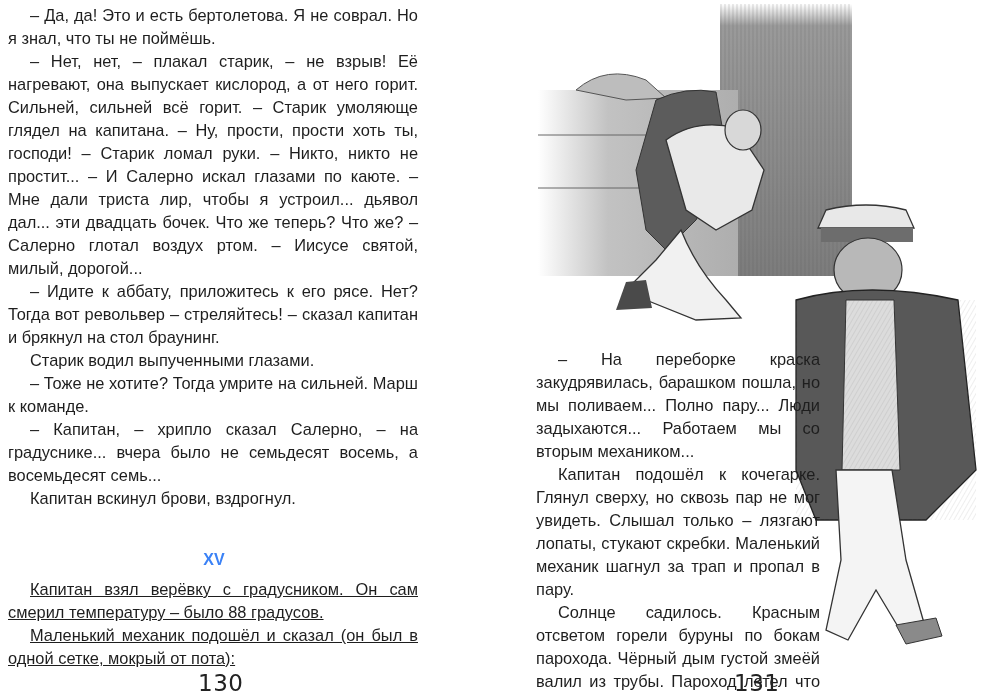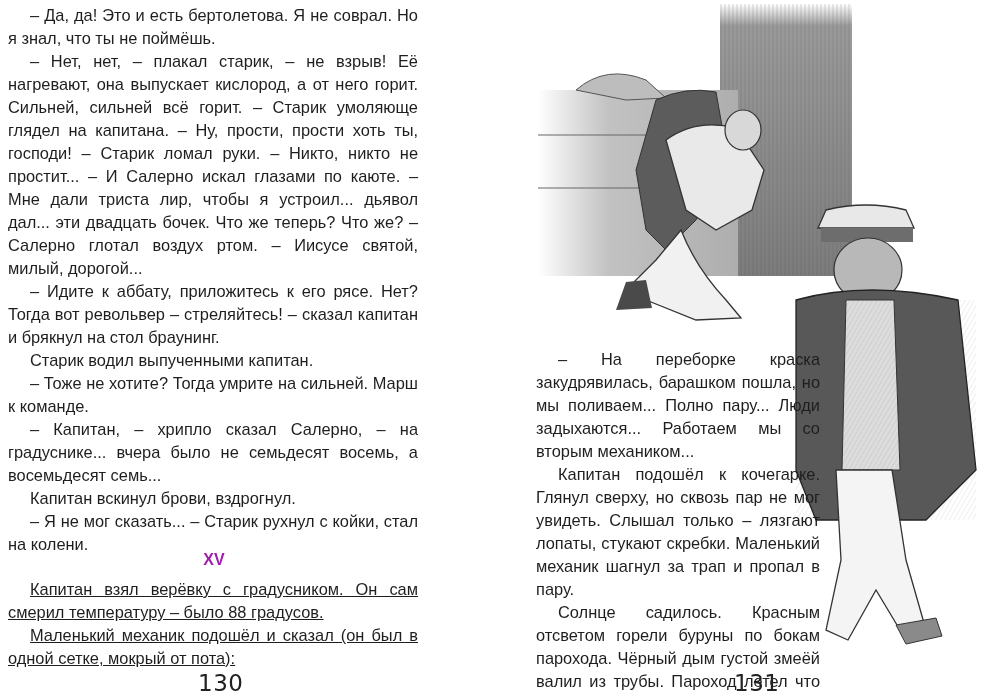--- a/index.html
+++ b/index.html
@@ -7,41 +7,40 @@
   body { position: relative; font-family: "Liberation Sans", sans-serif; color: #1e1e1e; }
   .page { position: absolute; top: 0; height: 690px; }
   .page-left { left: 0; width: 496px; }
   .page-right { left: 496px; width: 496px; }
   .text-block { position: absolute; font-size: 16.4px; line-height: 23px; text-align: justify; }
   .left-text { left: 8px; top: 4px; width: 410px; }
   .right-text { left: 40px; top: 348px; width: 284px; }
   .para { text-indent: 22px; }
   .chapter {
     position: absolute; left: 0; width: 428px; top: 551px;
-    text-align: center; font-weight: bold; font-size: 16px; color: #a21caf;
+    text-align: center; font-weight: bold; font-size: 16px; color: #3b82f6;
   }
   .left-text-2 { left: 8px; top: 578px; width: 410px; text-decoration: underline; }
   .page-number { position: absolute; top: 670px; font-size: 23px; color: #222; font-family: "DejaVu Sans", sans-serif; letter-spacing: 0.5px; }
   .page-left .page-number { left: 198px; }
   .page-right .page-number { left: 238px; }
   .illustration { position: absolute; left: 0; top: 0; width: 496px; height: 696px; pointer-events: none; }
 </style>
 </head>
 <body>
 
 <div class="page page-left">
   <div class="text-block left-text">
     <p class="para">– Да, да! Это и есть бертолетова. Я не соврал. Но я знал, что ты не поймёшь.</p>
     <p class="para">– Нет, нет, – плакал старик, – не взрыв! Её нагревают, она выпускает кислород, а от него горит. Сильней, сильней всё горит. – Старик умоляюще глядел на капитана. – Ну, прости, прости хоть ты, господи! – Старик ломал руки. – Никто, никто не простит... – И Салерно искал глазами по каюте. – Мне дали триста лир, чтобы я устроил... дьявол дал... эти двадцать бочек. Что же теперь? Что же? – Салерно глотал воздух ртом. – Иисусе святой, милый, дорогой...</p>
     <p class="para">– Идите к аббату, приложитесь к его рясе. Нет? Тогда вот револьвер – стреляйтесь! – сказал капитан и брякнул на стол браунинг.</p>
-    <p class="para">Старик водил выпученными капитан.</p>
+    <p class="para">Старик водил выпученными глазами.</p>
     <p class="para">– Тоже не хотите? Тогда умрите на сильней. Марш к команде.</p>
     <p class="para">– Капитан, – хрипло сказал Салерно, – на градуснике... вчера было не семьдесят восемь, а восемьдесят семь...</p>
     <p class="para">Капитан вскинул брови, вздрогнул.</p>
-    <p class="para">– Я не мог сказать... – Старик рухнул с койки, стал на колени.</p>
   </div>
   <div class="chapter">XV</div>
   <div class="text-block left-text-2">
     <p class="para">Капитан взял верёвку с градусником. Он сам смерил температуру – было 88 градусов.</p>
     <p class="para">Маленький механик подошёл и сказал (он был в одной сетке, мокрый от пота):</p>
   </div>
   <div class="page-number">130</div>
 </div>
 
 <div class="page page-right">

